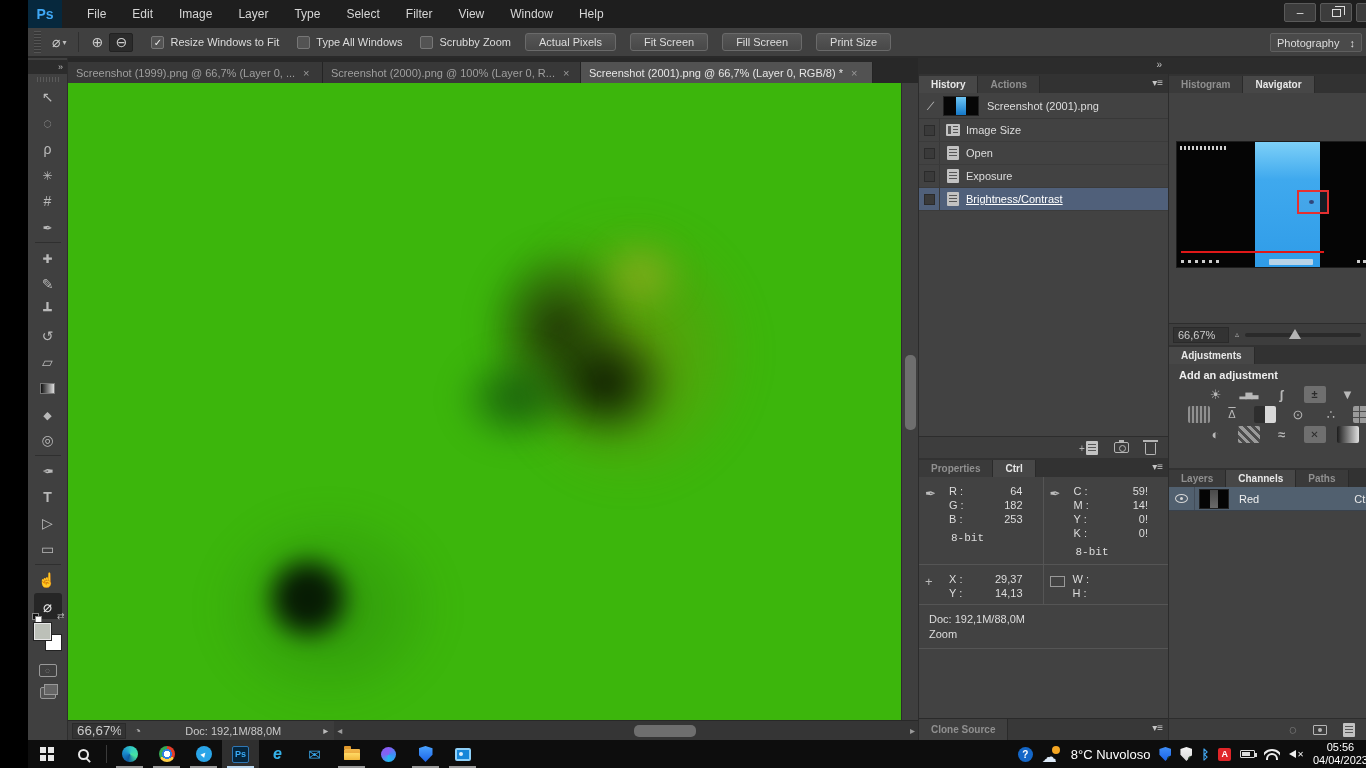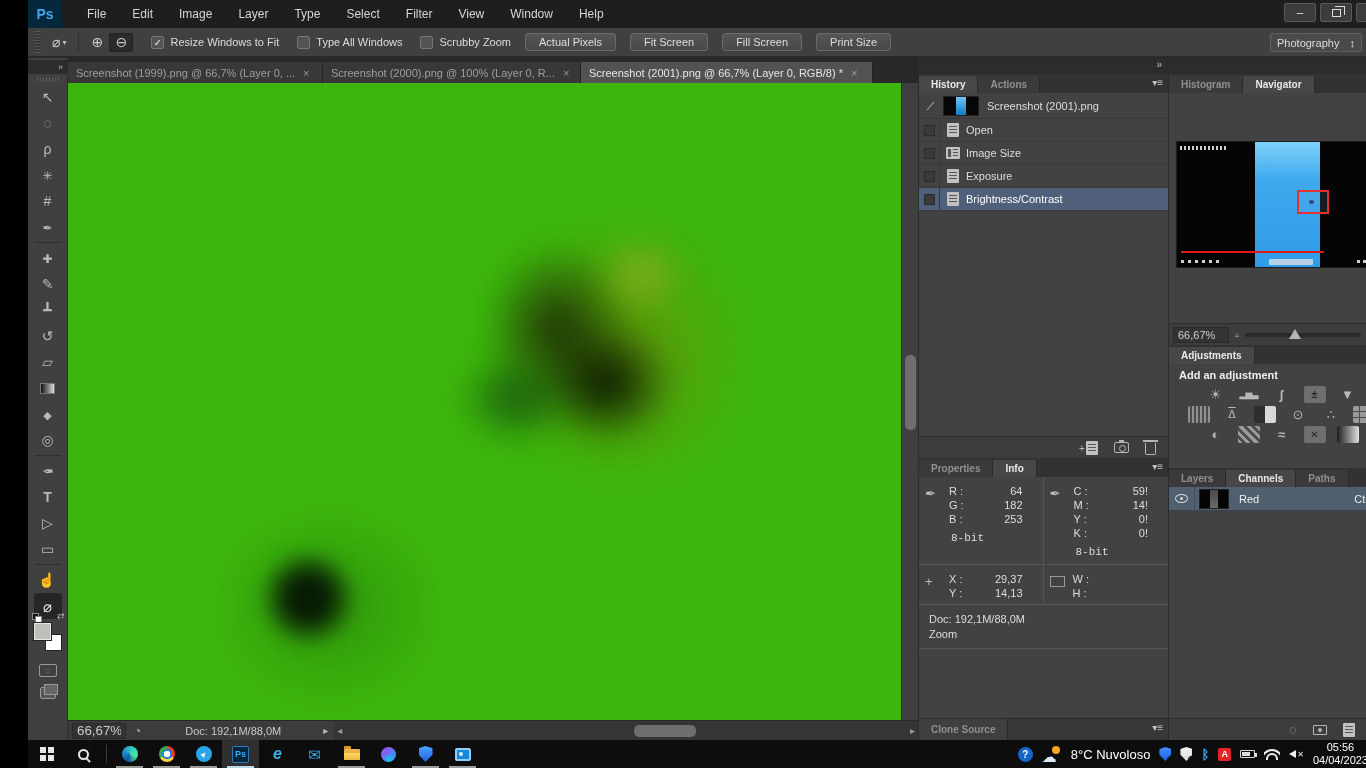--- a/index.html
+++ b/index.html
@@ -109,21 +109,21 @@
   .hrow.selected{background:#50607a;}
   .hchk{width:21px;align-self:stretch;border-right:1px solid #383838;display:flex;align-items:center;justify-content:center;}
   .hchk .box{width:11px;height:11px;background:#3a3a3a;border:1px solid #2b2b2b;}
   .hico{width:26px;display:flex;justify-content:center;}
   .page-ico{width:12px;height:14px;background:#c2c2c2;border-radius:1px;position:relative;}
   .page-ico::after{content:"";position:absolute;left:2px;top:3px;right:2px;height:8px;background:repeating-linear-gradient(#565656 0 1px,transparent 1px 3px);}
   .dlg-ico{width:14px;height:12px;background:#c2c2c2;border-radius:1px;position:relative;}
   .dlg-ico::before{content:"";position:absolute;left:2px;top:2px;width:3px;height:8px;background:#565656;}
   .dlg-ico::after{content:"";position:absolute;left:7px;top:2px;right:2px;height:8px;background:repeating-linear-gradient(#565656 0 1px,transparent 1px 3px);}
   .hlabel{color:#ddd;font-size:11px;}
-  .hrow.selected .hlabel{color:#fff;}
+  .hrow.selected .hlabel{color:#fff;text-decoration:underline;}
   .pbottombar{height:22px;margin-top:auto;background:#3d3d3d;border-top:1px solid #2d2d2d;display:flex;align-items:center;justify-content:flex-end;gap:16px;padding-right:12px;}
   .cam-ico{width:15px;height:11px;border:1px solid #b5b5b5;border-radius:2px;position:relative;}
   .cam-ico::before{content:"";position:absolute;top:-3px;left:4px;width:5px;height:2px;background:#b5b5b5;}
   .cam-ico::after{content:"";position:absolute;left:4px;top:2px;width:5px;height:5px;border:1px solid #b5b5b5;border-radius:50%;}
   .trash-ico{width:11px;height:12px;border:1px solid #b5b5b5;border-top:none;border-radius:0 0 2px 2px;position:relative;margin-top:3px;}
   .trash-ico::before{content:"";position:absolute;top:-3px;left:-3px;right:-3px;height:2px;background:#b5b5b5;}
   .newdoc-ico{position:relative;}
   .newdoc-ico::before{content:"+";position:absolute;left:-7px;top:2px;color:#b5b5b5;font-size:10px;}
 
   
@@ -449,32 +449,32 @@
         <div class="snaprow">
           <span class="snap-src">∕</span>
           <span class="snapthumb"></span>
           <span class="snaplabel">Screenshot (2001).png</span>
         </div>
         <div class="hrow">
           <span class="hchk">
               <span class="box"></span>
             </span>
           <span class="hico">
-              <span class="page-ico"></span>
-            </span>
-          <span class="hlabel">Open</span>
+              <span class="dlg-ico"></span>
+            </span>
+          <span class="hlabel">Image Size</span>
         </div>
         <div class="hrow">
           <span class="hchk">
               <span class="box"></span>
             </span>
           <span class="hico">
-              <span class="dlg-ico"></span>
-            </span>
-          <span class="hlabel">Image Size</span>
+              <span class="page-ico"></span>
+            </span>
+          <span class="hlabel">Open</span>
         </div>
         <div class="hrow">
           <span class="hchk">
               <span class="box"></span>
             </span>
           <span class="hico">
               <span class="page-ico"></span>
             </span>
           <span class="hlabel">Exposure</span>
         </div>
@@ -490,21 +490,21 @@
         <div class="pbottombar">
           <span class="page-ico newdoc-ico"></span>
           <span class="cam-ico"></span>
           <span class="trash-ico"></span>
         </div>
       </div>
 
       <div class="infopanel">
         <div class="ptabbar">
           <span class="ptab">Properties</span>
-          <span class="ptab active">Info</span>
+          <span class="ptab active">Ctrl</span>
           <span class="pmenu">▾≡</span>
         </div>
         <div class="info-grid">
           <div class="info-quad leftq">
             <span class="iq-ico">✒</span>
             <div class="iq-rows">
               <div class="iq-row">
                   <span class="iq-l">R :</span>
                   <span class="iq-v">64</span>
                 </div>

